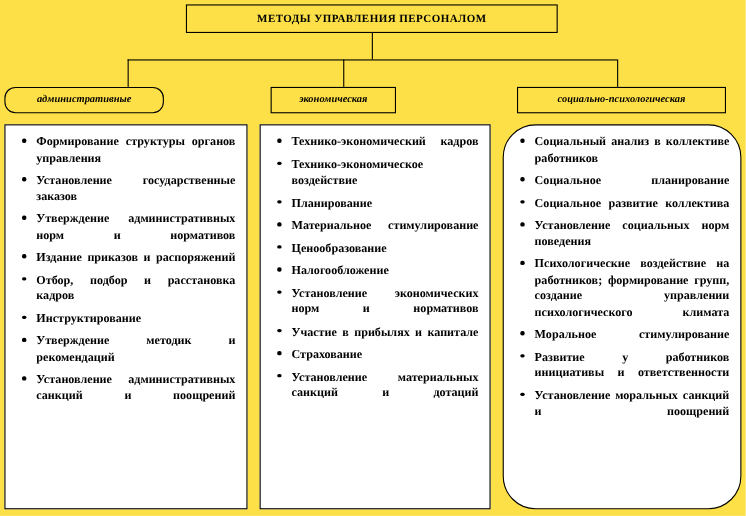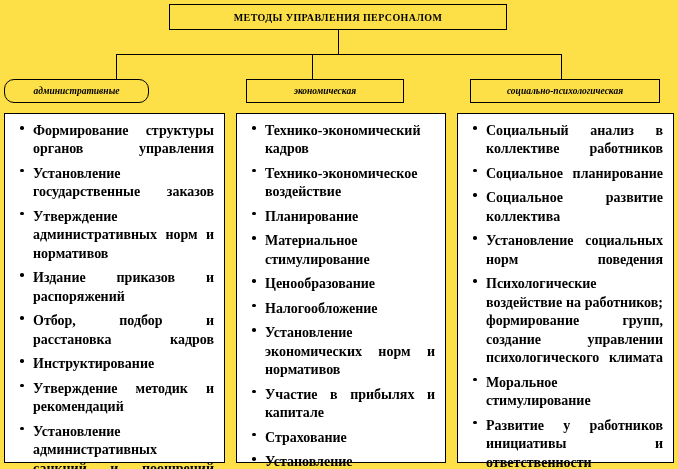--- a/index.html
+++ b/index.html
@@ -78,45 +78,45 @@
     background: #ffffff;
     padding: 8px 6px 6px 6px;
   }
   .col-box ul {
     margin: 0;
     padding: 0 4px 0 22px;
     list-style: none;
   }
   .col-box li {
     position: relative;
-    font-size: 14px;
+    font-size: 11px;
     font-weight: bold;
     line-height: 1.32;
     text-align: justify;
     text-align-last: justify;
     margin-bottom: 6px;
   }
   .col-box li::before {
     content: "";
     position: absolute;
     left: -13px;
     top: 4px;
     width: 3.5px;
     height: 3.5px;
     border-radius: 50%;
     background: #000000;
   }
 
   
   #col-admin   { left: 4px;   width: 221px; }
   #col-econ    { left: 236px; width: 210px; }
-  #col-social  { left: 457px; width: 217px; }
+  #col-social  { left: 457px; width: 217px; border-radius: 30px; }
 
   #head-admin  { left: 4px;   top: 79px; width: 145px; border-radius: 10px; }
-  #head-econ   { left: 246px; width: 158px; top: 79px; }
+  #head-econ   { left: 246px; width: 114px; top: 79px; }
   #head-social { left: 470px; top: 79px; width: 190px; align-items: center; }
 </style>
 </head>
 <body>
 
 <div id="page">
 
   <div class="title-box">
     <span class="title-text">МЕТОДЫ УПРАВЛЕНИЯ ПЕРСОНАЛОМ</span>
   </div>

